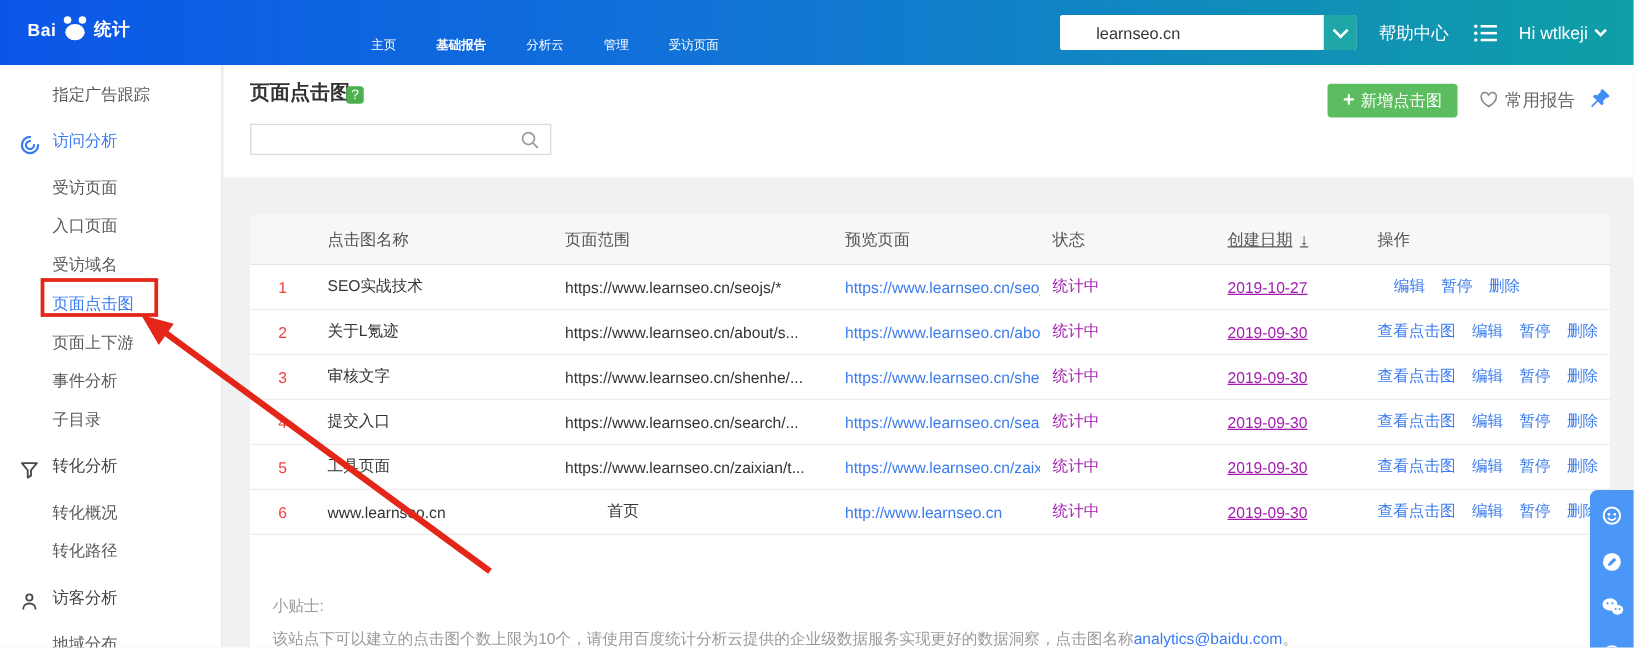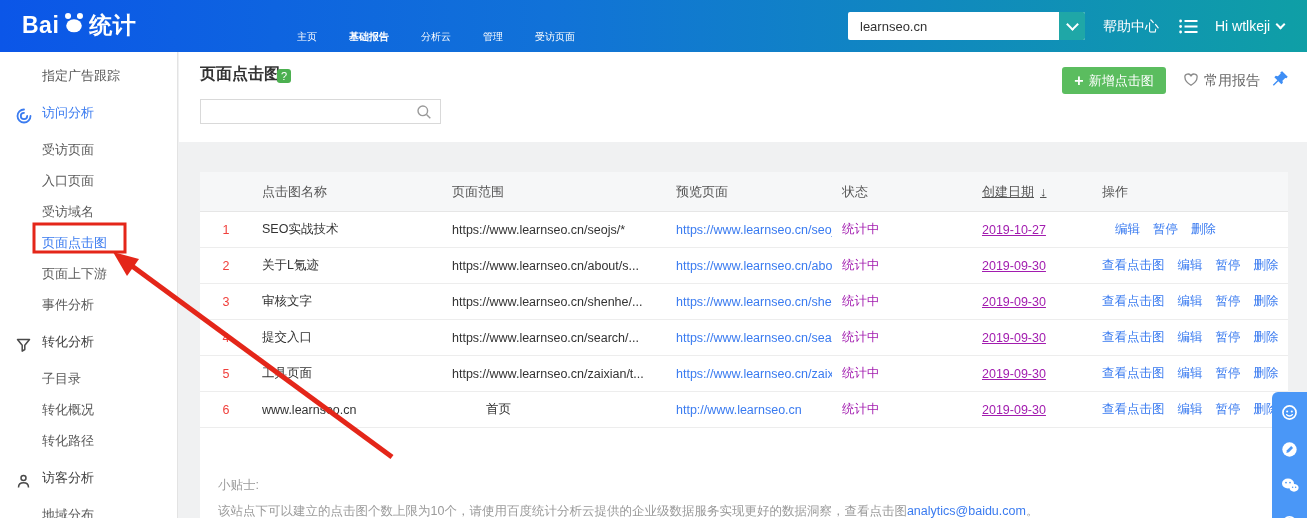--- a/index.html
+++ b/index.html
@@ -2,30 +2,30 @@
 <html><head>
 <meta charset="utf-8">
 <style>
   html,body{margin:0;padding:0;overflow:hidden;}
   body{width:1307px;height:518px;position:relative;background:#f0f1f2;
        font-family:"Liberation Sans","DejaVu Sans",sans-serif;font-size:13px;color:#333;}
   
   .topbar{position:absolute;left:0;top:0;width:1307px;height:52px;z-index:30;
           background:linear-gradient(90deg,#0b56e8 0%,#1172d8 42%,#0f9fa6 100%);}
   .logo{position:absolute;left:22px;top:9px;display:flex;align-items:center;color:#fff;
-        font-size:23px;font-weight:bold;letter-spacing:.5px;}
+        font-size:14px;font-weight:bold;letter-spacing:.5px;}
   .logo svg{margin:0 2px;}
   .nav{position:absolute;left:281px;top:0;height:52px;display:flex;}
   .nav-item{position:relative;height:36px;line-height:50px;padding:12px 16px;color:#fff;
             font-size:10px;cursor:pointer;}
   .nav-item.active{font-weight:bold;}
   .nav-item.active::after{content:"";position:absolute;left:6px;right:6px;bottom:0;height:4px;background:#fff;}
   .site-select{position:absolute;left:848px;top:12px;width:237px;height:28px;background:#fff;
                border-radius:2px;display:flex;align-items:center;}
-  .site-select .val{flex:1;padding-left:12px;font-size:13px;color:#333;}
+  .site-select .val{flex:1;padding-left:29px;font-size:13px;color:#333;}
   .site-select .dd{width:26px;height:28px;background:#1fa7a7;border-radius:0 2px 2px 0;
                    display:flex;align-items:center;justify-content:center;}
   .chev{display:inline-block;width:7px;height:7px;border-right:2px solid #fff;border-bottom:2px solid #fff;
         transform:rotate(45deg);margin-top:-3px;}
   .chev.small{width:5px;height:5px;}
   .help-center{position:absolute;left:1103px;top:0;height:52px;line-height:52px;color:#fff;font-size:14px;cursor:pointer;}
   .list-ic{position:absolute;left:1179px;top:19px;cursor:pointer;}
   .greet{position:absolute;left:1215px;top:0;height:52px;line-height:52px;color:#fff;font-size:14px;
          display:flex;align-items:center;gap:7px;cursor:pointer;}
   
@@ -128,27 +128,27 @@
       <path d="M8 4.8a3.2 3.2 0 1 0 3.2 3.2" fill="none" stroke="#3a7bf0" stroke-width="1.8" stroke-linecap="round"></path>
     </svg></span>
     <span>访问分析</span>
   </div>
   <div class="side-item">受访页面</div>
   <div class="side-item">入口页面</div>
   <div class="side-item">受访域名</div>
   <div class="side-item active">页面点击图</div>
   <div class="side-item">页面上下游</div>
   <div class="side-item">事件分析</div>
+  <div class="side-item">子目录</div>
   <div class="side-item section">
     <span class="ic"><svg width="15" height="15" viewBox="0 0 15 15">
       <path d="M1.5 1.5h12L8.8 7.2v4.3l-2.6 1.6V7.2z" fill="none" stroke="#4a4a4a" stroke-width="1.5" stroke-linejoin="round"></path>
     </svg></span>
     <span>转化分析</span>
   </div>
-  <div class="side-item">子目录</div>
   <div class="side-item">转化概况</div>
   <div class="side-item">转化路径</div>
   <div class="side-item section">
     <span class="ic"><svg width="15" height="15" viewBox="0 0 15 15">
       <circle cx="7.5" cy="4" r="2.5" fill="none" stroke="#4a4a4a" stroke-width="1.5"></circle>
       <path d="M2.5 13.5c0-3 2.2-4.7 5-4.7s5 1.7 5 4.7" fill="none" stroke="#4a4a4a" stroke-width="1.5"></path>
     </svg></span>
     <span>访客分析</span>
   </div>
   <div class="side-item">地域分布</div>
@@ -279,21 +279,21 @@
     <div class="tcell c-act">
       <a class="link">查看点击图</a>
       <a class="link">编辑</a>
       <a class="link">暂停</a>
       <a class="link">删除</a>
     </div>
   </div>
 
   <div class="tips">
     <div>小贴士:</div>
-    <div><span>该站点下可以建立的点击图个数上限为10个，请使用百度统计分析云提供的企业级数据服务实现更好的数据洞察，查看点击图</span><a class="link">analytics@baidu.com</a><span>。</span></div>
+    <div><span>该站点下可以建立的点击图个数上限为10个，请使用百度统计分析云提供的企业级数据服务实现更好的数据洞察，点击图名称</span><a class="link">analytics@baidu.com</a><span>。</span></div>
   </div>
 </div>
 
 <svg class="anno" viewBox="0 0 1307 518">
   <rect x="34" y="224" width="91" height="28" fill="none" stroke="#e42619" stroke-width="3"></rect>
   <line x1="392" y1="457" x2="132" y2="266" stroke="#e42619" stroke-width="5"></line>
   <polygon points="113,252 139,259 127,276" fill="#e42619"></polygon>
 </svg>
 
 <div class="floatbar">

